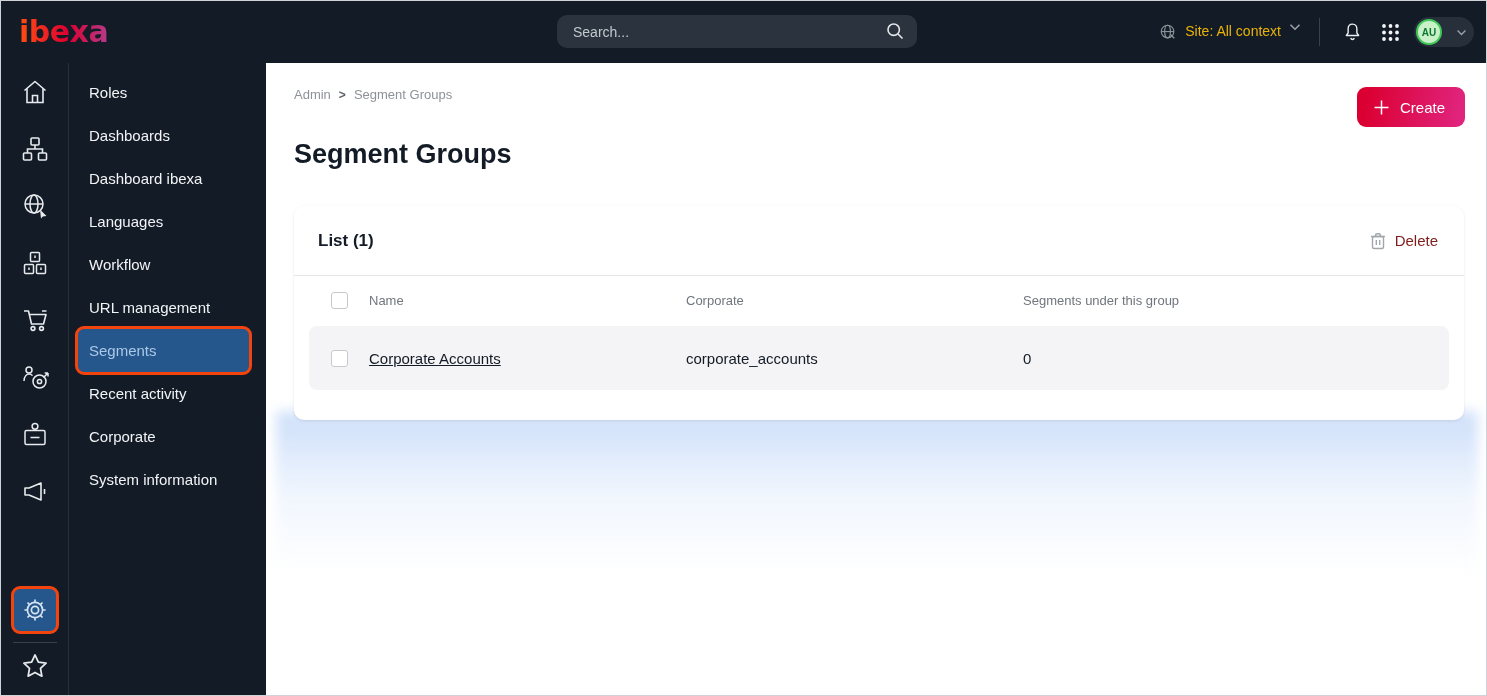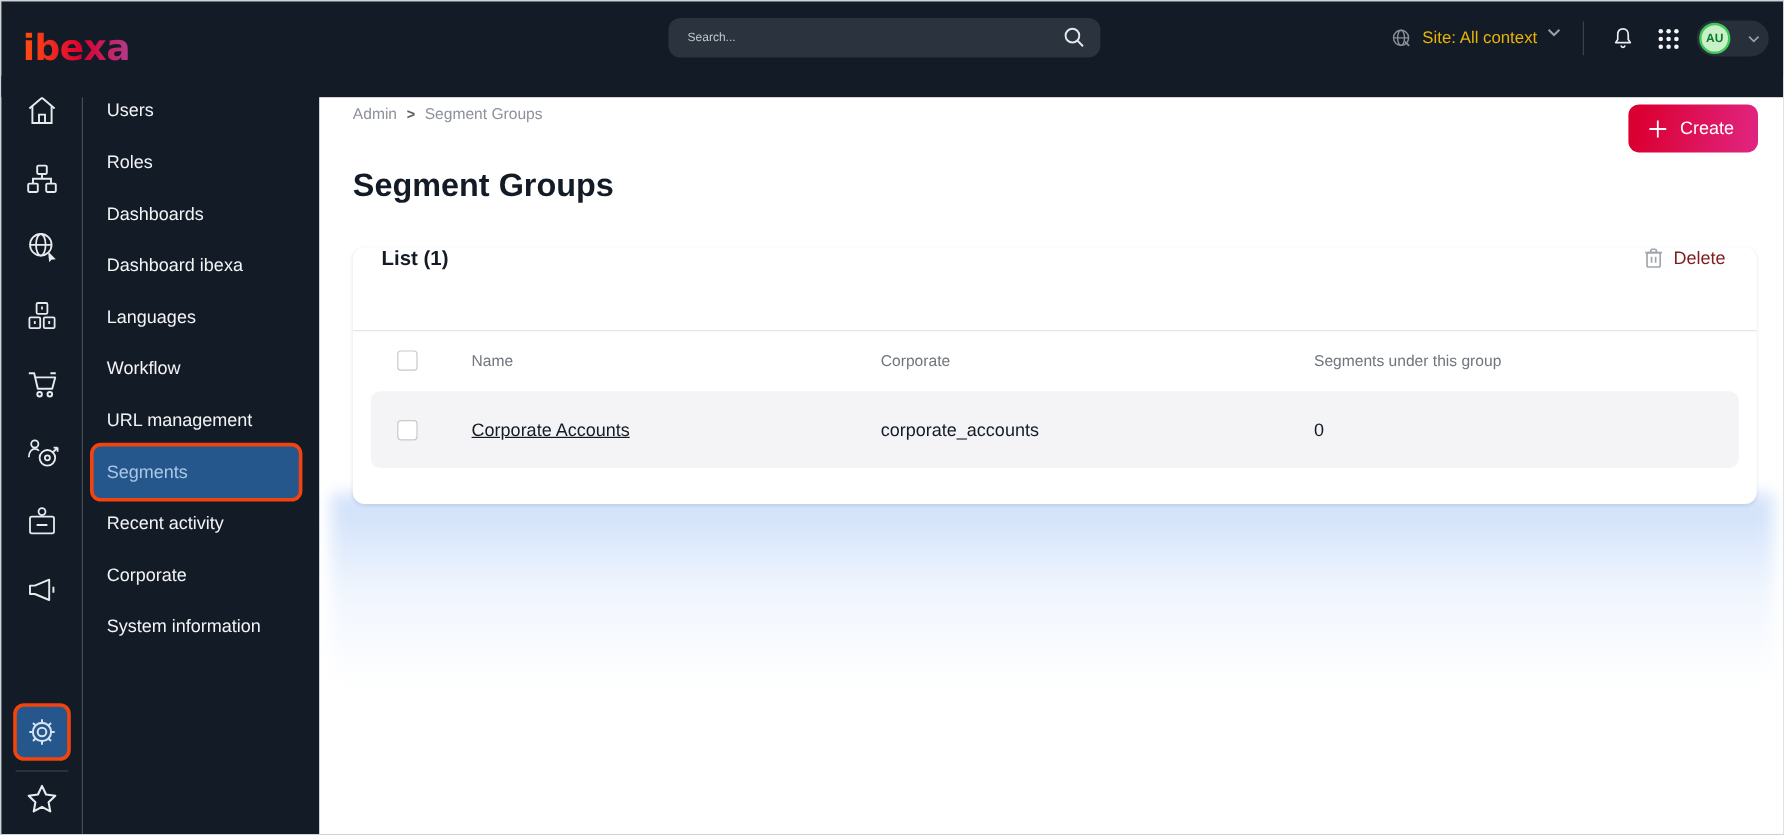--- a/index.html
+++ b/index.html
@@ -22,34 +22,34 @@
   html,body{width:1487px;height:696px;}
   body{
     font-family:"Liberation Sans", sans-serif;
     position:relative;
     background:#fff;
     border:1px solid #cfd3d7;
     overflow:hidden;
   }
   
   .topbar{
-    position:absolute;top:0;left:0;width:100%;height:80px;
+    position:absolute;top:0;left:0;width:100%;height:62px;
     background:var(--dark);display:flex;align-items:center;z-index:5;
   }
   .logo{
     margin-left:18px;font-family:"DejaVu Sans", sans-serif;
     font-size:30px;font-weight:800;letter-spacing:-0.5px;line-height:1;
     background:linear-gradient(90deg,#ff4713 5%,#db0032 55%,#b43b8a 100%);
     -webkit-background-clip:text;background-clip:text;color:transparent;
     cursor:pointer;
   }
   .search-wrap{position:absolute;left:556px;top:14px;width:360px;height:33px;}
   .search-input{
     width:100%;height:100%;background:var(--search-bg);border:none;outline:none;
-    border-radius:10px;color:#e8ebee;font-size:10px;padding:0 40px 0 16px;
+    border-radius:10px;color:#e8ebee;font-size:14px;padding:0 40px 0 16px;
     font-family:"Liberation Sans", sans-serif;
   }
   .search-input::placeholder{color:#c3c9ce;opacity:1;}
   .search-icon{position:absolute;right:12px;top:6px;}
   .top-right{position:absolute;right:12px;top:0;height:62px;display:flex;align-items:center;gap:10px;}
   .site-context{display:flex;align-items:flex-start;gap:8px;color:#eab308;font-size:14px;cursor:pointer;}
   .v-divider{width:1px;height:28px;background:#39424c;margin:0 8px;}
   .icon-btn{display:flex;align-items:center;justify-content:center;width:28px;height:28px;cursor:pointer;}
   .avatar-pill{display:flex;align-items:center;gap:14px;background:#262f3a;border-radius:16px;padding:2px 7px 2px 2px;cursor:pointer;}
   .avatar{
@@ -102,25 +102,25 @@
     background:linear-gradient(100deg,#db0032 10%,#e0247e 95%);
     border:none;border-radius:9px;color:#fff;font-size:15px;
     display:flex;align-items:center;gap:10px;cursor:pointer;z-index:2;
     font-family:Liberation Sans, sans-serif;
   }
   
   .card{
     position:absolute;left:28px;top:143px;width:1170px;height:214px;background:#fff;
     border-radius:10px;box-shadow:0 1px 3px rgba(20,30,50,0.10);z-index:1;
   }
-  .card-head{height:70px;display:flex;align-items:flex-start;justify-content:space-between;
+  .card-head{height:70px;display:flex;align-items:center;justify-content:space-between;
     padding:0 26px 0 24px;border-bottom:1px solid var(--border-gray);}
   .card-title{font-size:17px;font-weight:bold;color:var(--ink);}
   .delete-btn{display:flex;align-items:center;gap:9px;color:#7f1d1d;font-size:15px;cursor:pointer;background:none;border:none;font-family:"Liberation Sans", sans-serif;}
-  .table-grid{display:grid;grid-template-columns:38px 317px 337px 1fr;align-items:center;gap:24px;}
+  .table-grid{display:grid;grid-template-columns:38px 317px 337px 1fr;align-items:center;}
   .thead{padding:0 15px 0 22px;margin:0 15px;height:48px;}
   .thead .th{font-size:13px;color:var(--header-text);}
   .trow{
     margin:2px 15px 0 15px;height:64px;background:var(--row-bg);border-radius:8px;
     padding:0 15px 0 22px;
   }
   .trow .td{font-size:15px;color:var(--ink);}
   .row-link{text-decoration:underline;cursor:pointer;color:var(--ink);}
   .checkbox{
     width:17px;height:17px;border:1px solid #c6cacd;border-radius:3px;background:#fff;cursor:pointer;display:inline-block;
@@ -263,21 +263,20 @@
   </div>
   <div class="rail-divider"></div>
   <div class="rail-item" style="margin-bottom:0;">
     <svg width="28" height="28" viewBox="0 0 24 24" fill="none" stroke="#e8ebee" stroke-width="1.5" stroke-linejoin="round">
       <path d="M12 2.5 L14.9 8.6 L21.5 9.5 L16.7 14.1 L17.9 20.7 L12 17.5 L6.1 20.7 L7.3 14.1 L2.5 9.5 L9.1 8.6 Z"></path>
     </svg>
   </div>
 </nav>
 
 <nav class="menu">
-  <div class="menu-item">Users</div>
   <div class="menu-item">Roles</div>
   <div class="menu-item">Dashboards</div>
   <div class="menu-item">Dashboard ibexa</div>
   <div class="menu-item">Languages</div>
   <div class="menu-item">Workflow</div>
   <div class="menu-item">URL management</div>
   <div class="menu-item active">Segments</div>
   <div class="menu-item">Recent activity</div>
   <div class="menu-item">Corporate</div>
   <div class="menu-item">System information</div>

